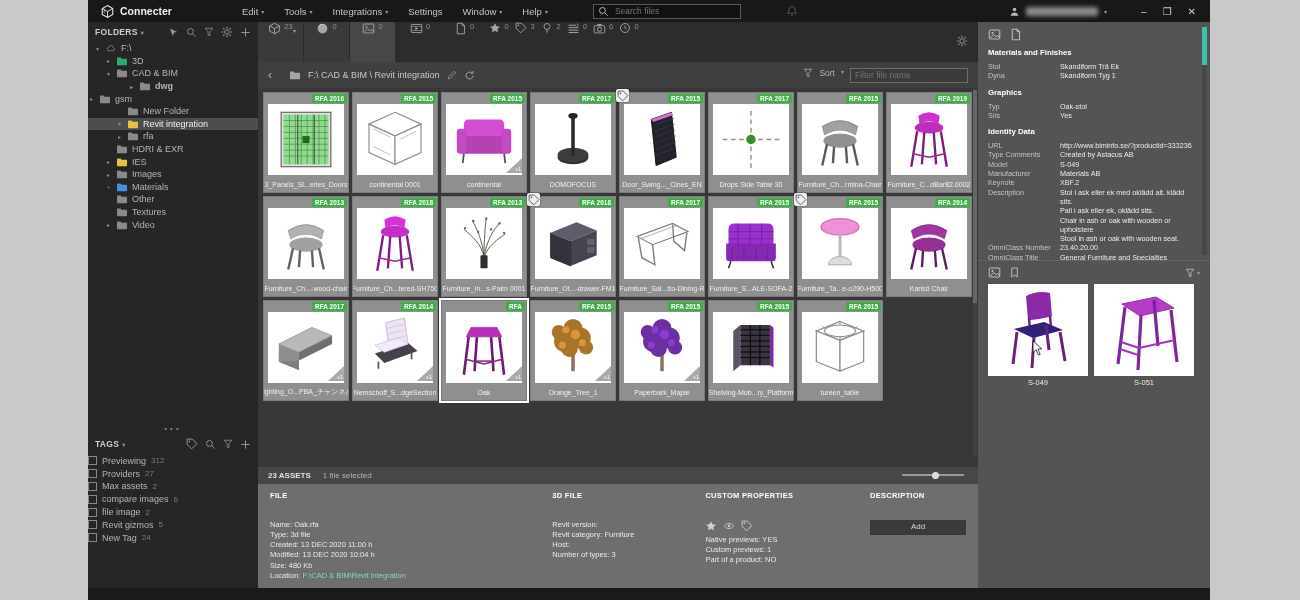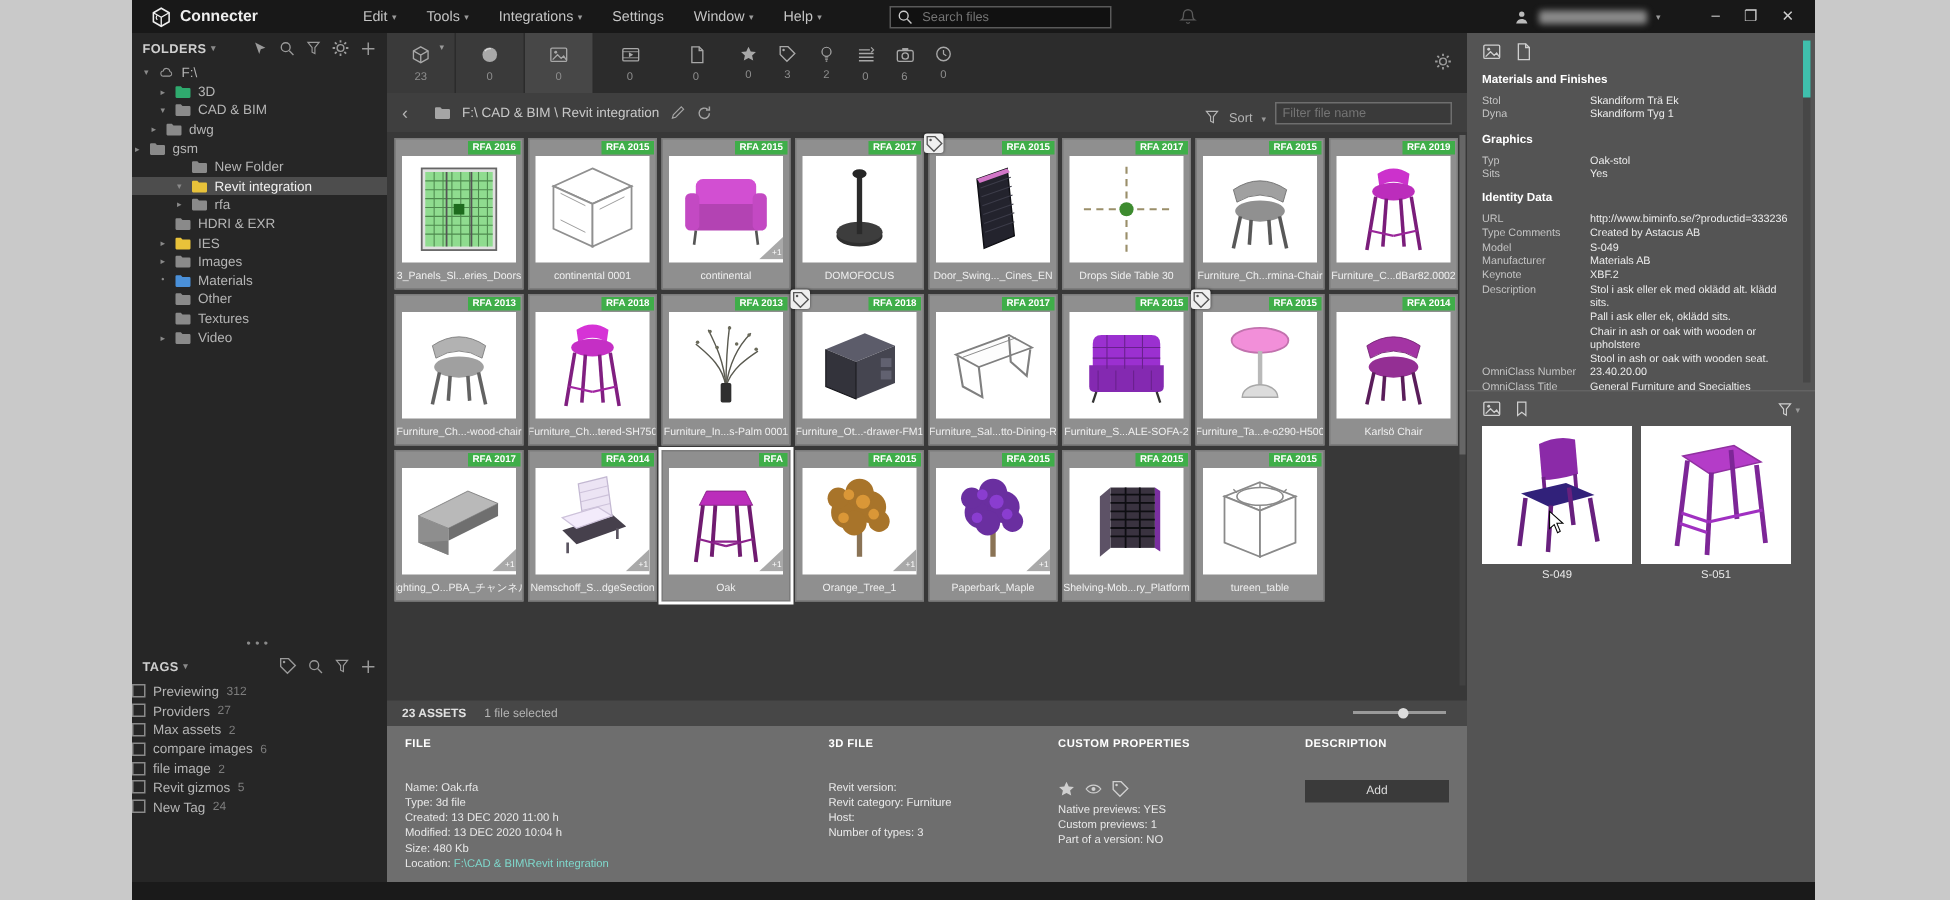--- a/index.html
+++ b/index.html
@@ -32,35 +32,35 @@
   .tree-arrow{width:7px;font-size:6px;color:#8a8a8a;text-align:center;flex:0 0 7px}
   .tag-row{height:12.8px;display:flex;align-items:center;gap:5px;padding-left:0;color:#b5b5b5}
   .tag-cb{width:7px;height:7px;border:1px solid #8a8a8a;background:transparent;flex:0 0 7px}
   .tag-count{color:#7d7d7d;font-size:8px}
   .drag-handle{text-align:center;color:#8a8a8a;font-size:8px;letter-spacing:3px;height:10px;line-height:10px}
   .side-spacer{flex:1}
 
   
   .center{flex:1;display:flex;flex-direction:column;min-width:0;background:#383838;position:relative}
   .tabbar{flex:0 0 40px;background:#2c2c2c;display:flex;align-items:stretch;position:relative}
-  .tab{display:flex;flex-direction:column;align-items:center;justify-content:center;gap:3px;color:#a8a8a8;font-size:7.5px;position:relative;cursor:default}
+  .tab{display:flex;flex-direction:row;justify-content:center;gap:3px;color:#a8a8a8;font-size:7.5px;position:relative;cursor:default}
   .tab .cnt{color:#8d8d8d}
   .tab-group{display:flex;background:#3a3a3a}
   .tab-group .tab{width:45px;border-right:1px solid #2b2b2b}
   .tab.active{background:#474747}
   .tab-rest{display:flex;margin-left:2px}
   .tab-rest .tab{width:26px}
   .tab-rest .tab.wide{width:44px}
   .tab-caret{position:absolute;top:5px;right:7px;font-size:6px;color:#9a9a9a}
   .tab-gear{position:absolute;right:10px;top:13px;color:#9a9a9a}
 
   .breadcrumb{flex:0 0 26px;background:#3f3f3f;display:flex;align-items:center;padding:0 10px;color:#c9c9c9;font-size:9px;gap:7px}
   .back{color:#b5b5b5;font-size:12px;margin-right:10px}
   .bc-ico{color:#a5a5a5;display:flex;align-items:center}
-  .bc-right{margin-left:auto;display:flex;align-items:flex-end;gap:6px;color:#b5b5b5;font-size:8.5px}
+  .bc-right{margin-left:auto;display:flex;align-items:flex-start;gap:6px;color:#b5b5b5;font-size:8.5px}
   .filter-input{width:108px;height:13px;border:1px solid #6e6e6e;background:#3a3a3a;color:#aaa;font-size:8.5px;padding:0 4px;outline:0;font-family:"Liberation Sans",sans-serif}
 
   .grid{flex:1;padding:4px 6px 0 5px;display:flex;flex-wrap:wrap;align-content:flex-start;gap:3px;overflow:hidden;position:relative}
   .card{width:86px;height:101px;background:#8f8f8f;position:relative;border:1px solid #7c7c7c;box-sizing:border-box}
   .card.selected{outline:2px solid #fff}
   .badge{position:absolute;top:1px;right:1px;background:#3fae49;color:#fff;font-size:6.5px;font-weight:bold;padding:1px 3px;z-index:2}
   .thumb{position:absolute;left:4px;top:11px;width:76px;height:71px;background:#fff;overflow:hidden}
   .cardname{position:absolute;bottom:0;left:0;right:0;height:16px;display:flex;align-items:center;justify-content:center;font-size:7px;color:#f0f0f0;padding:0 2px;white-space:nowrap;overflow:hidden}
   .corner{position:absolute;right:4px;bottom:19px;width:16px;height:15px;background:#a9a9a9;clip-path:polygon(100% 0,100% 100%,0 100%);display:flex;align-items:flex-end;justify-content:flex-end;font-size:5.5px;color:#fff;padding:1px;box-sizing:border-box;z-index:2}
   .cardtag{position:absolute;left:-4px;top:-4px;width:13px;height:13px;background:#efefef;border-radius:2px;display:flex;align-items:center;justify-content:center;z-index:3;box-shadow:0 0 2px rgba(0,0,0,.5);color:#555}
@@ -237,21 +237,21 @@
           </div>
           <div class="folder-row" style="padding-left: 17px;">
             <span class="tree-arrow">▾</span>
             <span>
               <svg viewBox="0 0 16 14" width="12" height="10">
                 <path d="M1 3.2Q1 2.2 2 2.2h4l1.5 1.6H14q1 0 1 1V12q0 1-1 1H2q-1 0-1-1z" fill="#8a8a8a"></path>
               </svg>
             </span>
             <span>CAD &amp; BIM</span>
           </div>
-          <div class="folder-row" style="padding-left: 11px;">
+          <div class="folder-row" style="padding-left: 40px; font-weight: bold;">
             <span class="tree-arrow">▸</span>
             <span>
               <svg viewBox="0 0 16 14" width="12" height="10">
                 <path d="M1 3.2Q1 2.2 2 2.2h4l1.5 1.6H14q1 0 1 1V12q0 1-1 1H2q-1 0-1-1z" fill="#8a8a8a"></path>
               </svg>
             </span>
             <span>dwg</span>
           </div>
           <div class="folder-row" style="">
             <span class="tree-arrow">▸</span>
@@ -1069,21 +1069,21 @@
             <span id="cp-tag">
                 <svg viewBox="0 0 16 16" width="12" height="12">
                   <path d="M1.5 8.5v-7h7l6 6-7 7z" fill="none" stroke="currentColor" stroke-width="1.2"></path>
                   <circle cx="4.5" cy="4.5" r="1.1" fill="currentColor"></circle>
                 </svg>
               </span>
           </div>
           <div id="custom-rows">
               <div>Native previews: YES</div>
               <div>Custom previews: 1</div>
-              <div>Part of a version: NO</div>
+              <div>Part of a product: NO</div>
             </div>
         </div>
         <div class="dcol c4">
           <h4>DESCRIPTION</h4>
           <div class="add-btn">Add</div>
         </div>
       </div>
     </main>
 
     <aside class="rightpanel">

